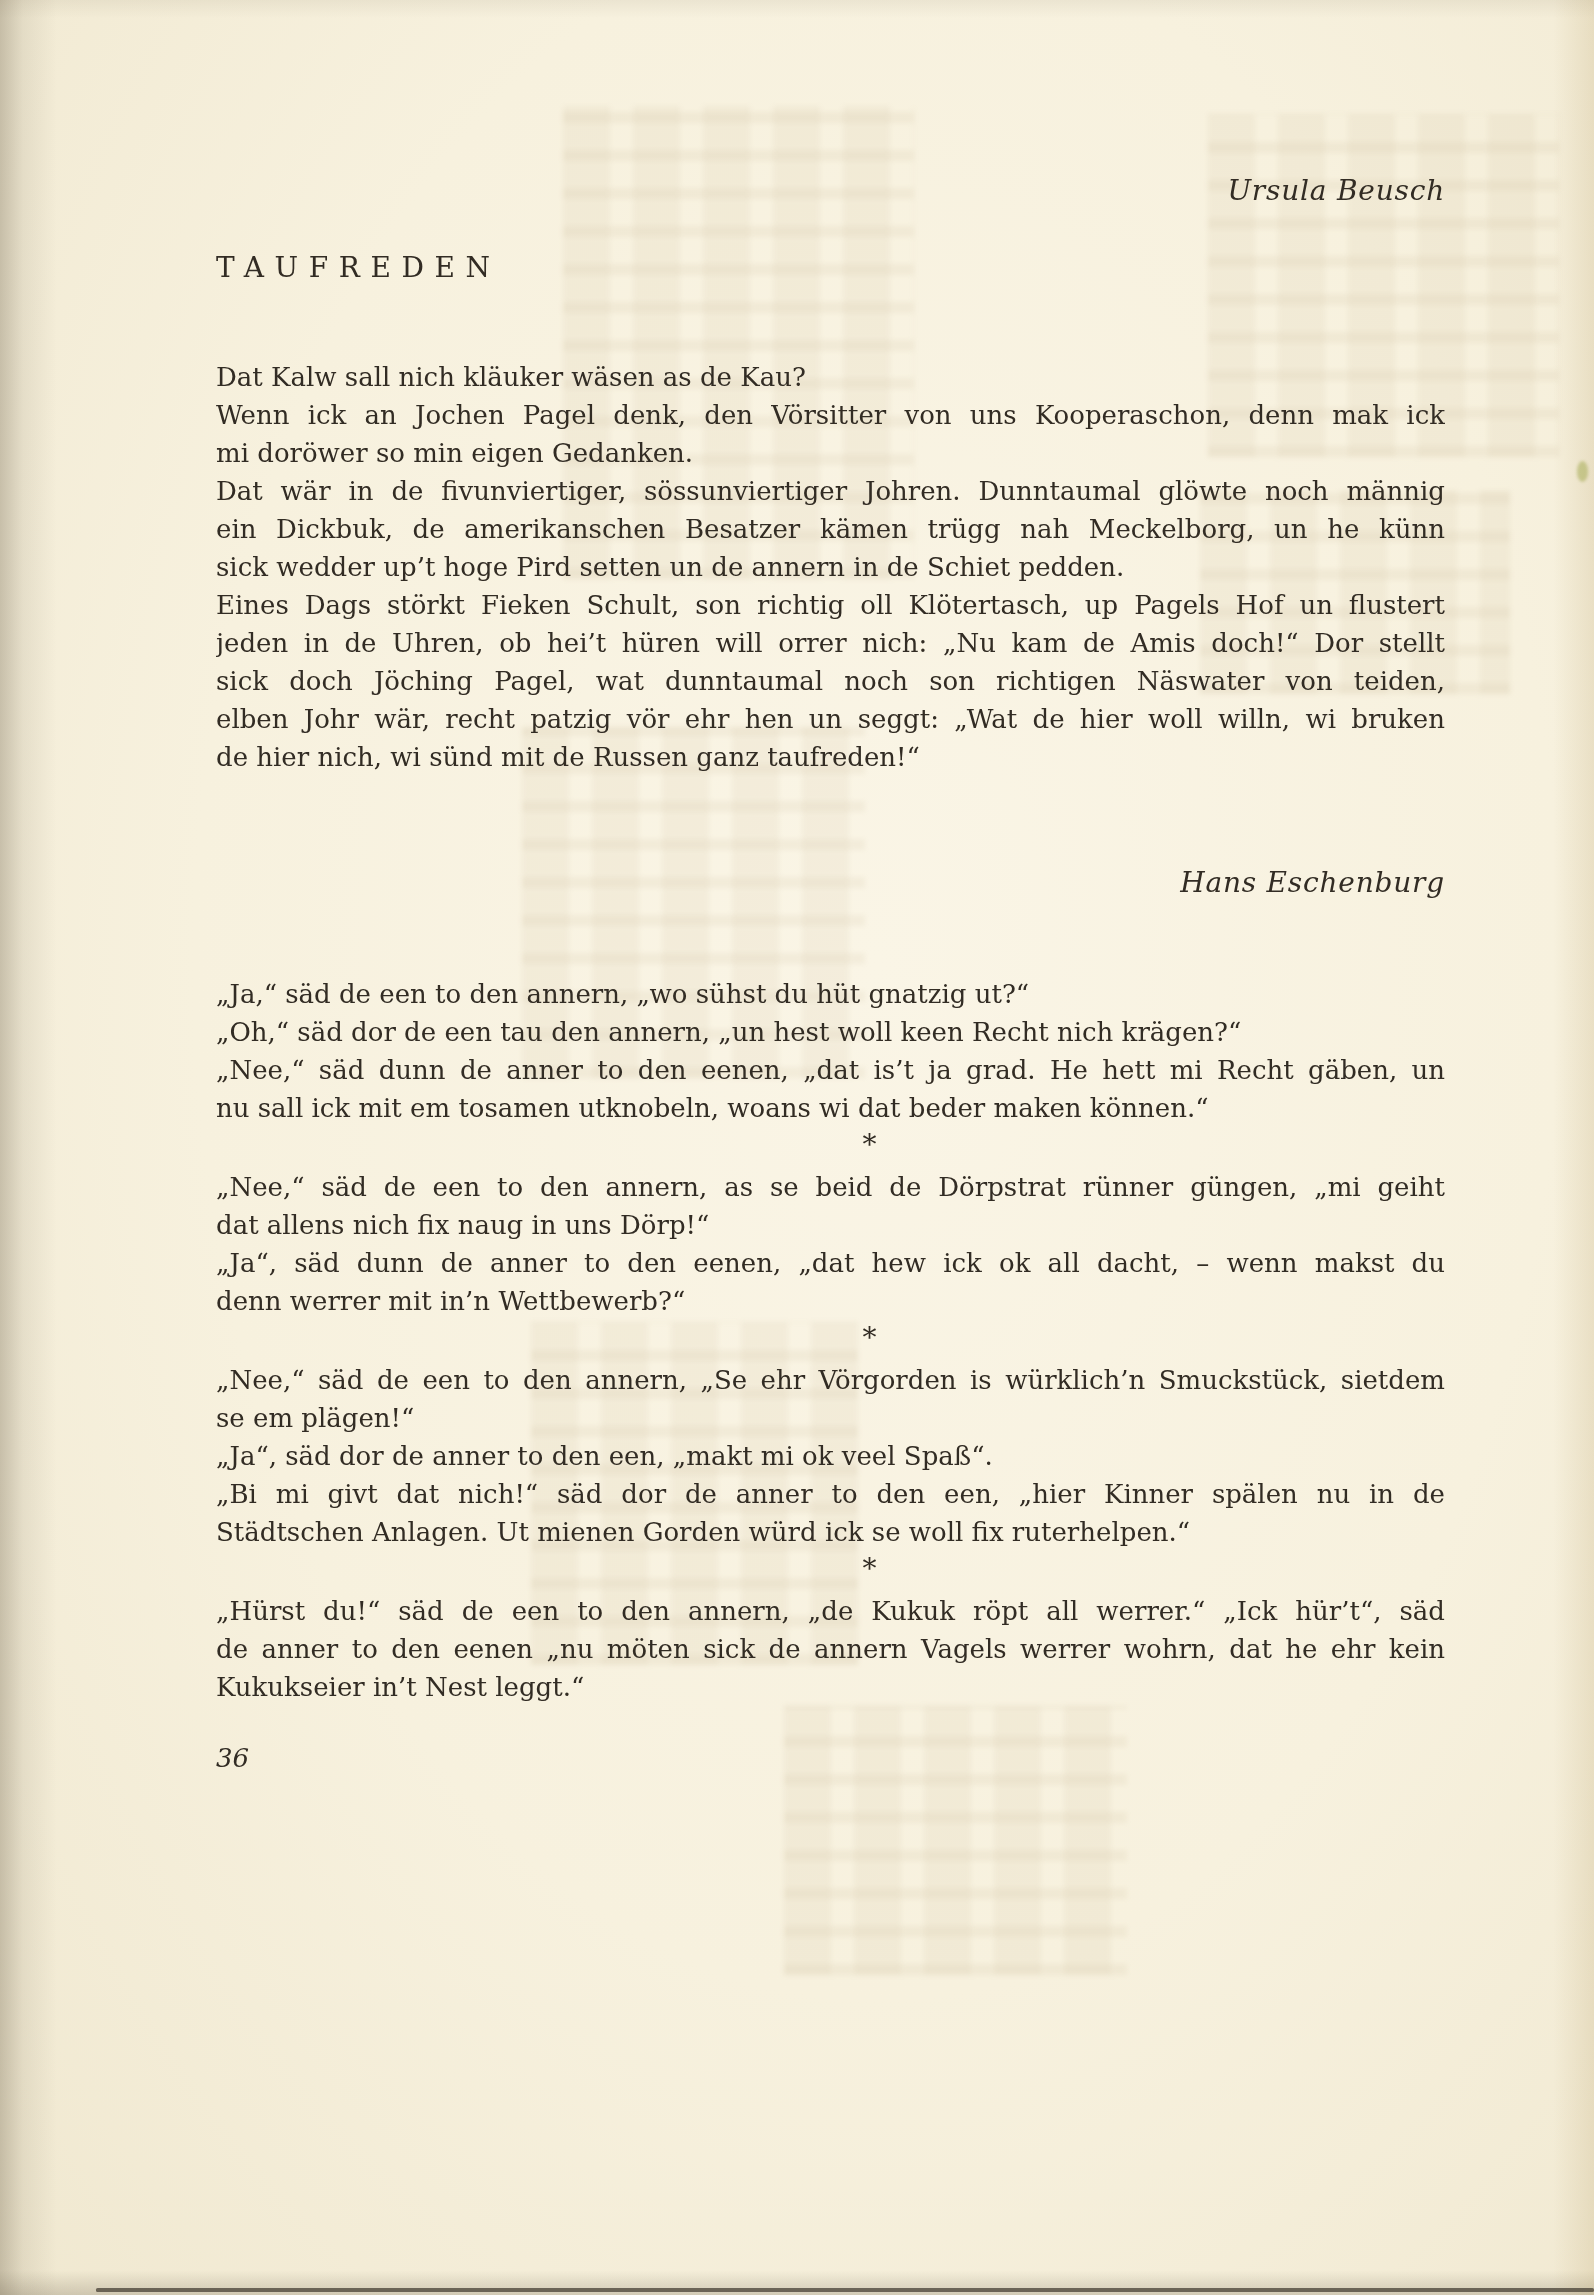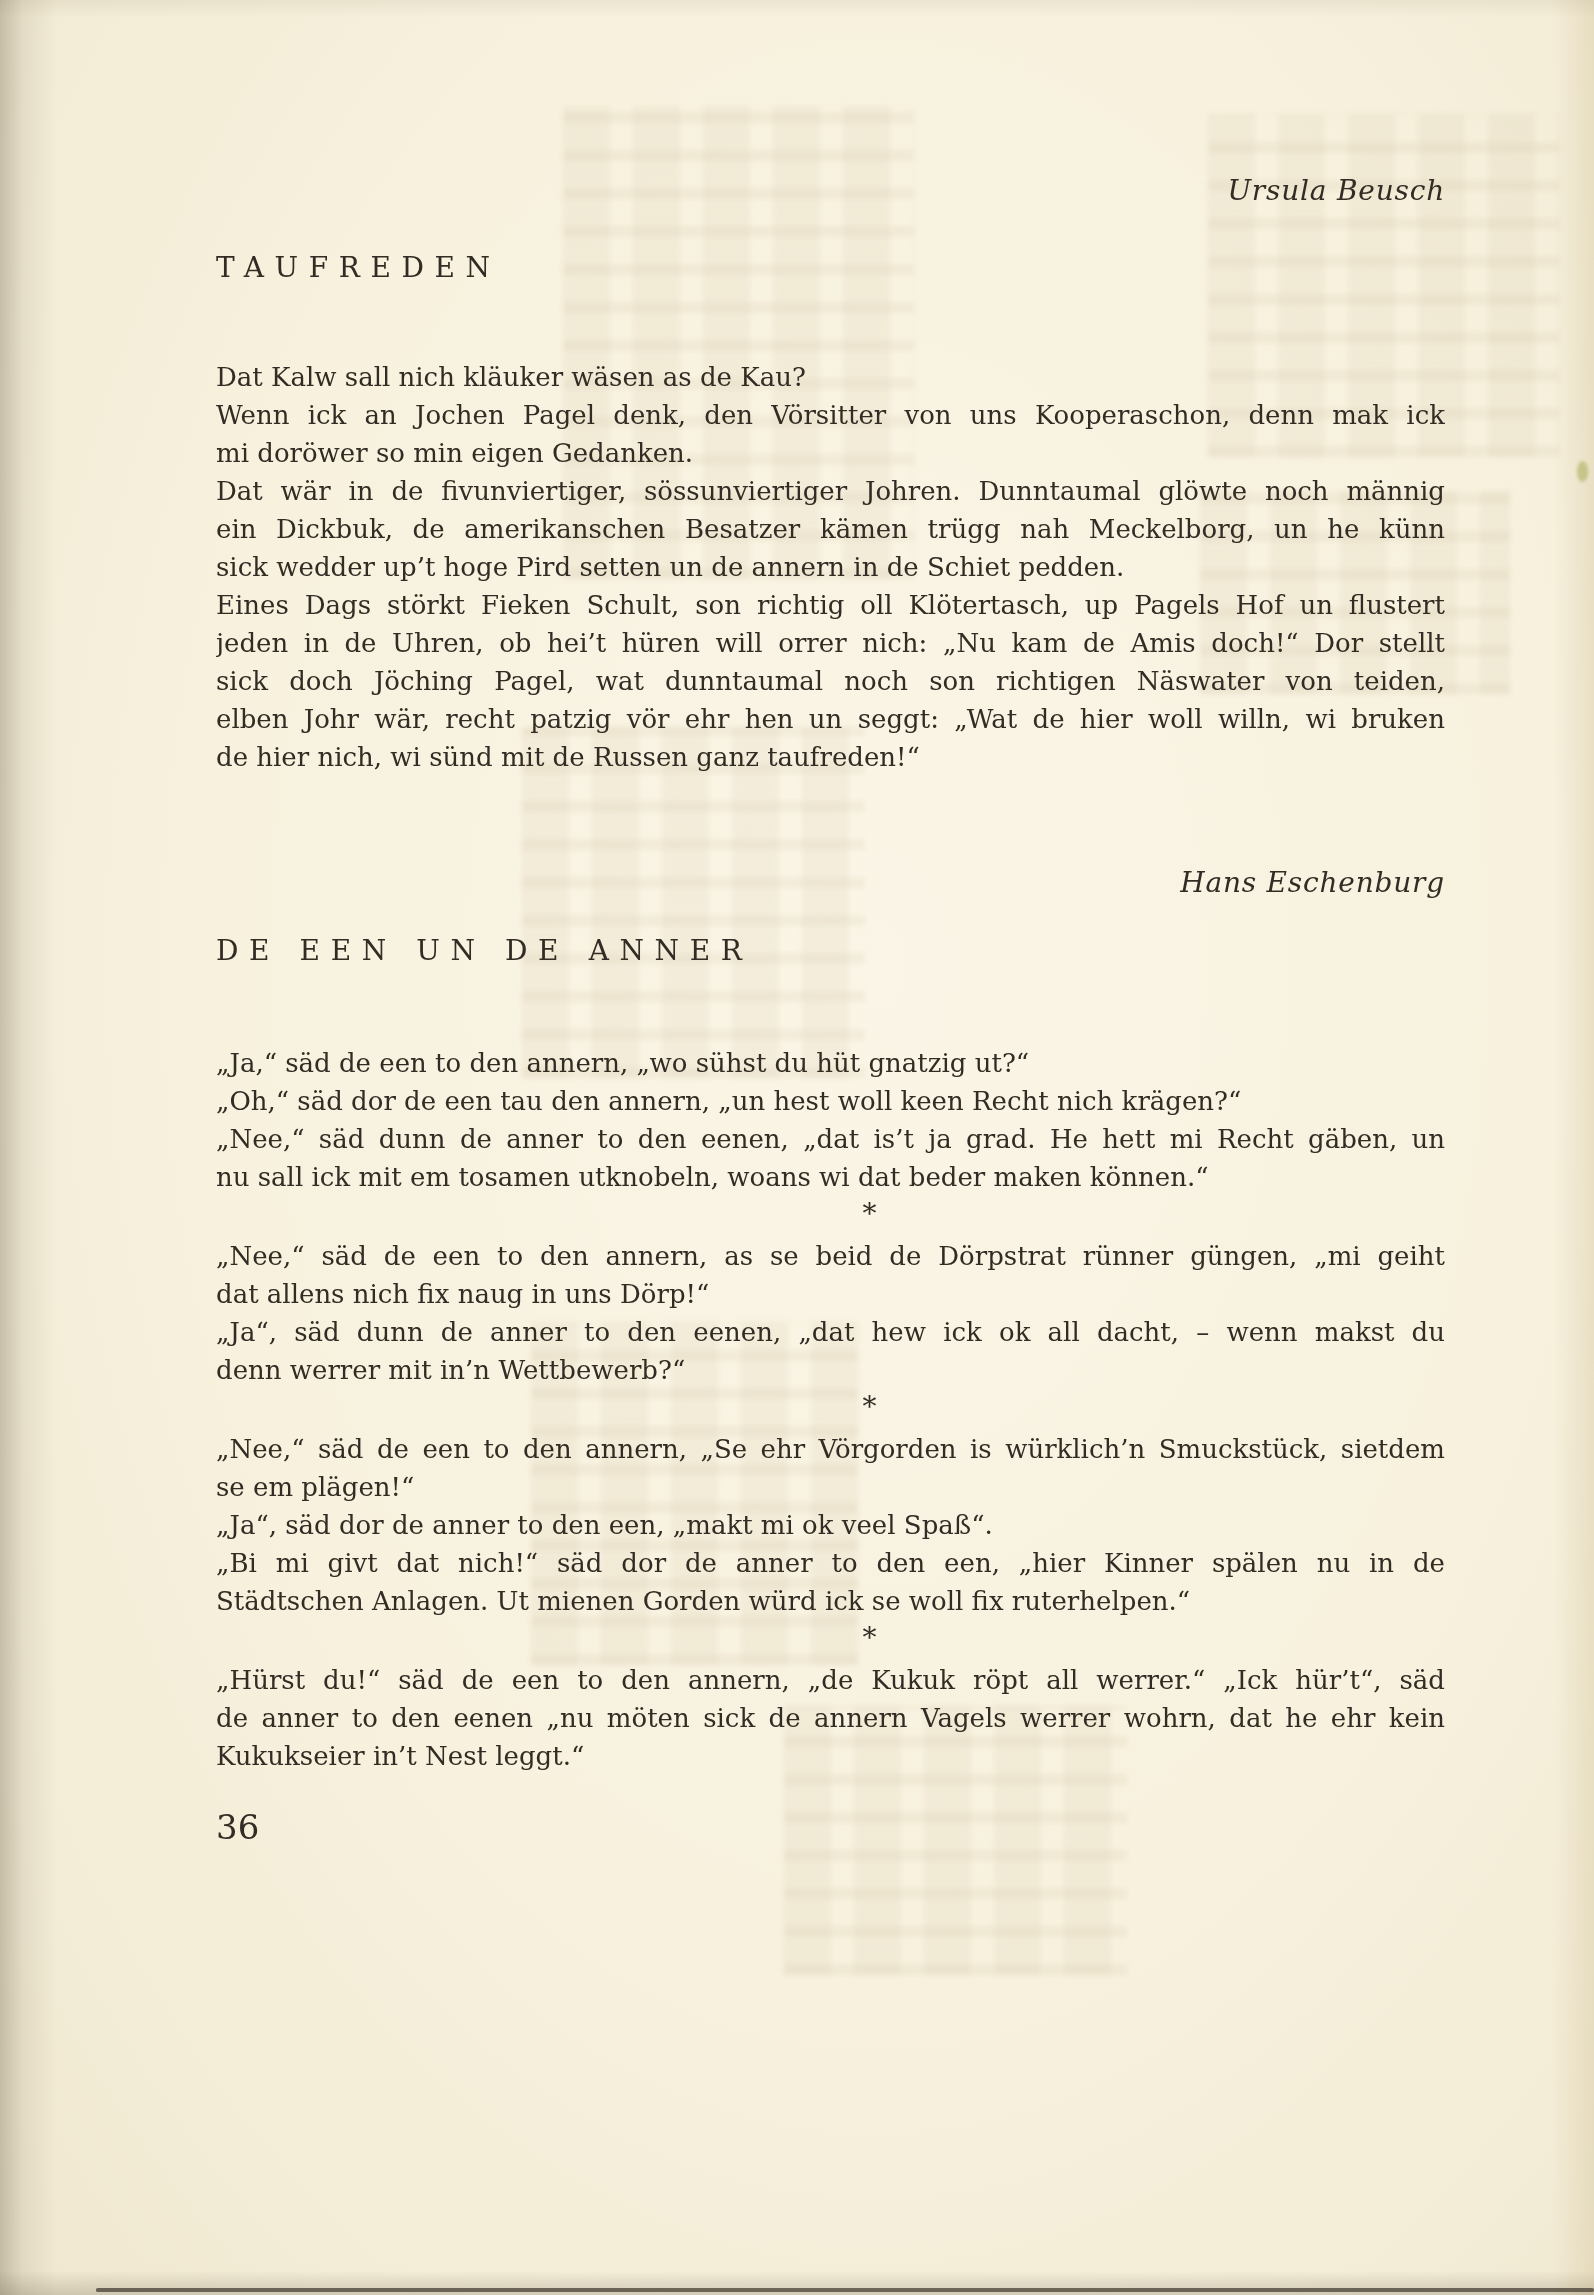--- a/index.html
+++ b/index.html
@@ -61,21 +61,21 @@
     text-align:justify;
     text-align-last:justify;
     overflow:hidden;
   }
   .sep{
     height:41px;line-height:31px;text-align:center;
     font-size:28px;
   }
   .sep span{position:relative;left:39px;top:1.6px;}
   .page-number{
-    margin-top:33px;font-size:34px;line-height:38px;
+    margin-top:33px;font-size:26px;line-height:38px;font-style:italic;
   }
 </style>
 </head>
 <body>
 
 <div class="page">
 
   <div class="ghost" style="left:563px;top:106px;width:351px;height:473px;"></div>
   <div class="ghost" style="left:1208px;top:114px;width:351px;height:343px;"></div>
   <div class="ghost" style="left:522px;top:727px;width:343px;height:351px;"></div>
@@ -104,21 +104,20 @@
         <div>
           <div class="line just">Eines Dags störkt Fieken Schult, son richtig oll Klötertasch, up Pagels Hof un flustert</div>
           <div class="line just">jeden in de Uhren, ob hei’t hüren will orrer nich: „Nu kam de Amis doch!“ Dor stellt</div>
           <div class="line just">sick doch Jöching Pagel, wat dunntaumal noch son richtigen Näswater von teiden,</div>
           <div class="line just">elben Johr wär, recht patzig vör ehr hen un seggt: „Wat de hier woll willn, wi bruken</div>
           <div class="line">de hier nich, wi sünd mit de Russen ganz taufreden!“</div>
         </div>
       </div>
 
     <div class="author author2">Hans Eschenburg</div>
-    <div class="title title2">DE EEN UN DE ANNER</div>
     <div class="body" id="story2-body">
         <div>
           <div class="line">„Ja,“ säd de een to den annern, „wo sühst du hüt gnatzig ut?“</div>
         </div>
         <div>
           <div class="line">„Oh,“ säd dor de een tau den annern, „un hest woll keen Recht nich krägen?“</div>
         </div>
         <div>
           <div class="line just">„Nee,“ säd dunn de anner to den eenen, „dat is’t ja grad. He hett mi Recht gäben, un</div>
           <div class="line">nu sall ick mit em tosamen utknobeln, woans wi dat beder maken können.“</div>

